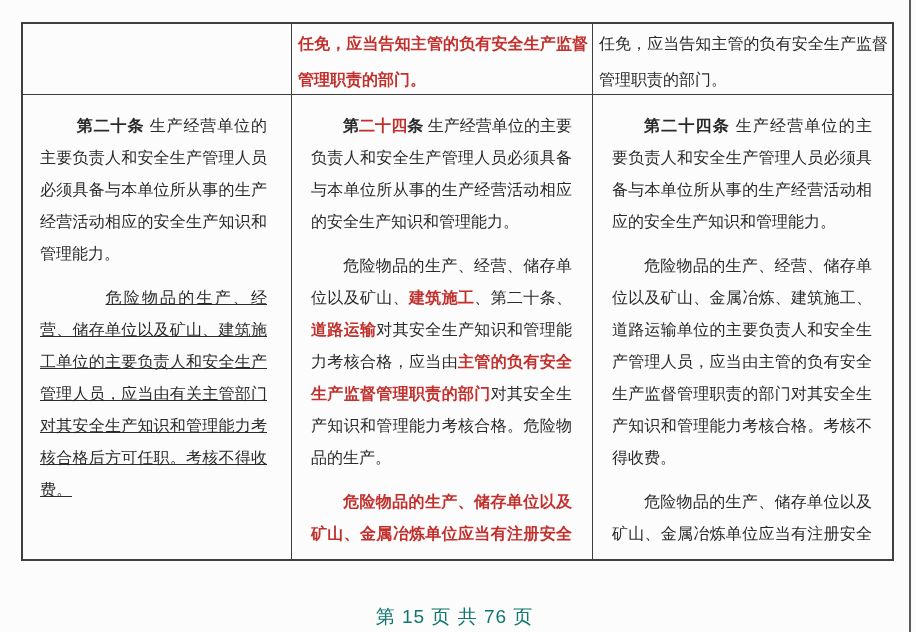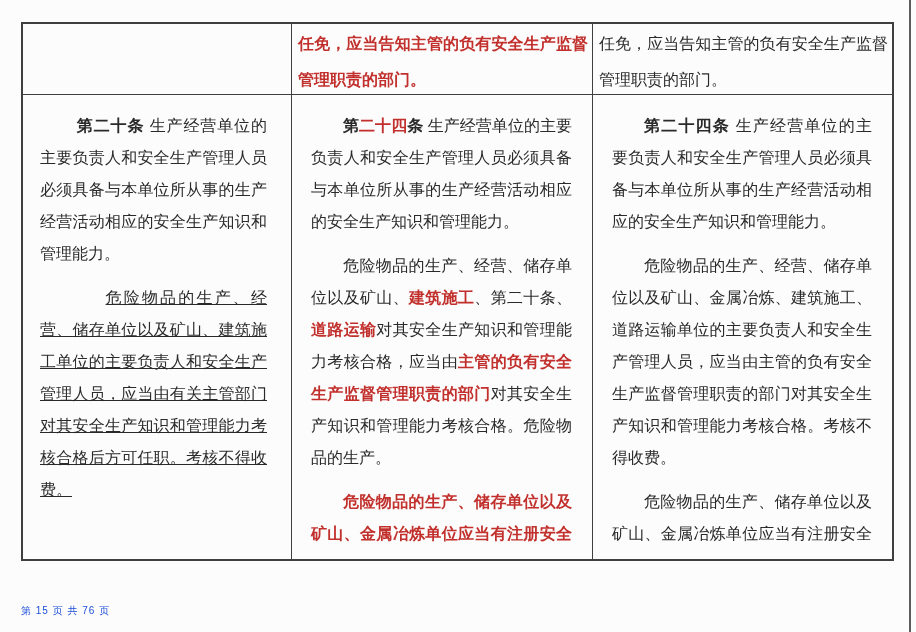--- a/index.html
+++ b/index.html
@@ -45,21 +45,21 @@
   p.para{margin:12px;text-align:justify;}
   .ind2{text-indent:2em;}
   .ind2a{text-indent:2.3em;}
   .ind4{text-indent:4.1em;text-decoration:underline;}
   .gap{margin-top:13px;}
   .seg.black{color:var(--ink);}
   .seg.black-bold{color:var(--ink);font-weight:700;}
   .seg.red-bold{color:var(--red);font-weight:700;}
   .footer{
     position:absolute;left:21px;top:604px;width:867px;
-    text-align:left;font-size:10px;color:#1d4ed8;
+    text-align:center;font-size:19px;color:#0f766e;
     letter-spacing:1px;
   }
   .edge{
     position:absolute;left:909px;top:0;width:2px;height:632px;
     background:#5d5d5d;
   }
 </style>
 </head>
 <body>
 

